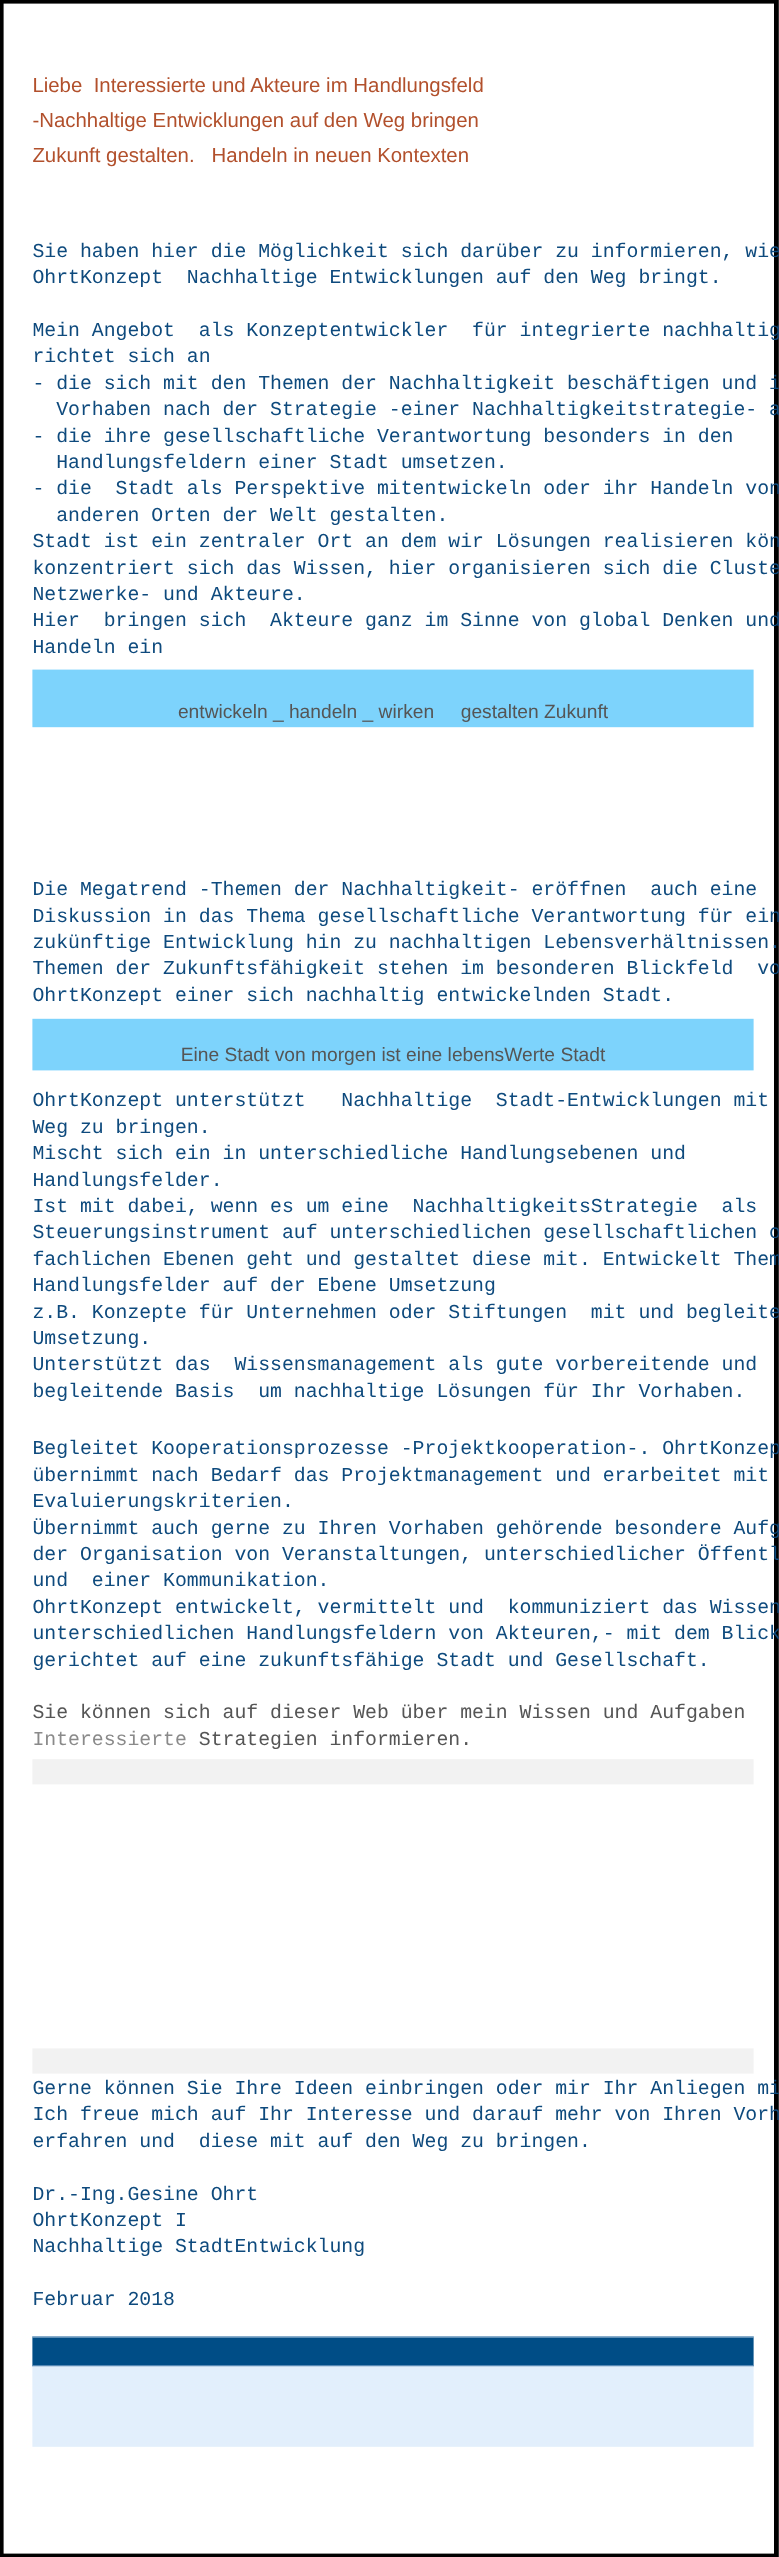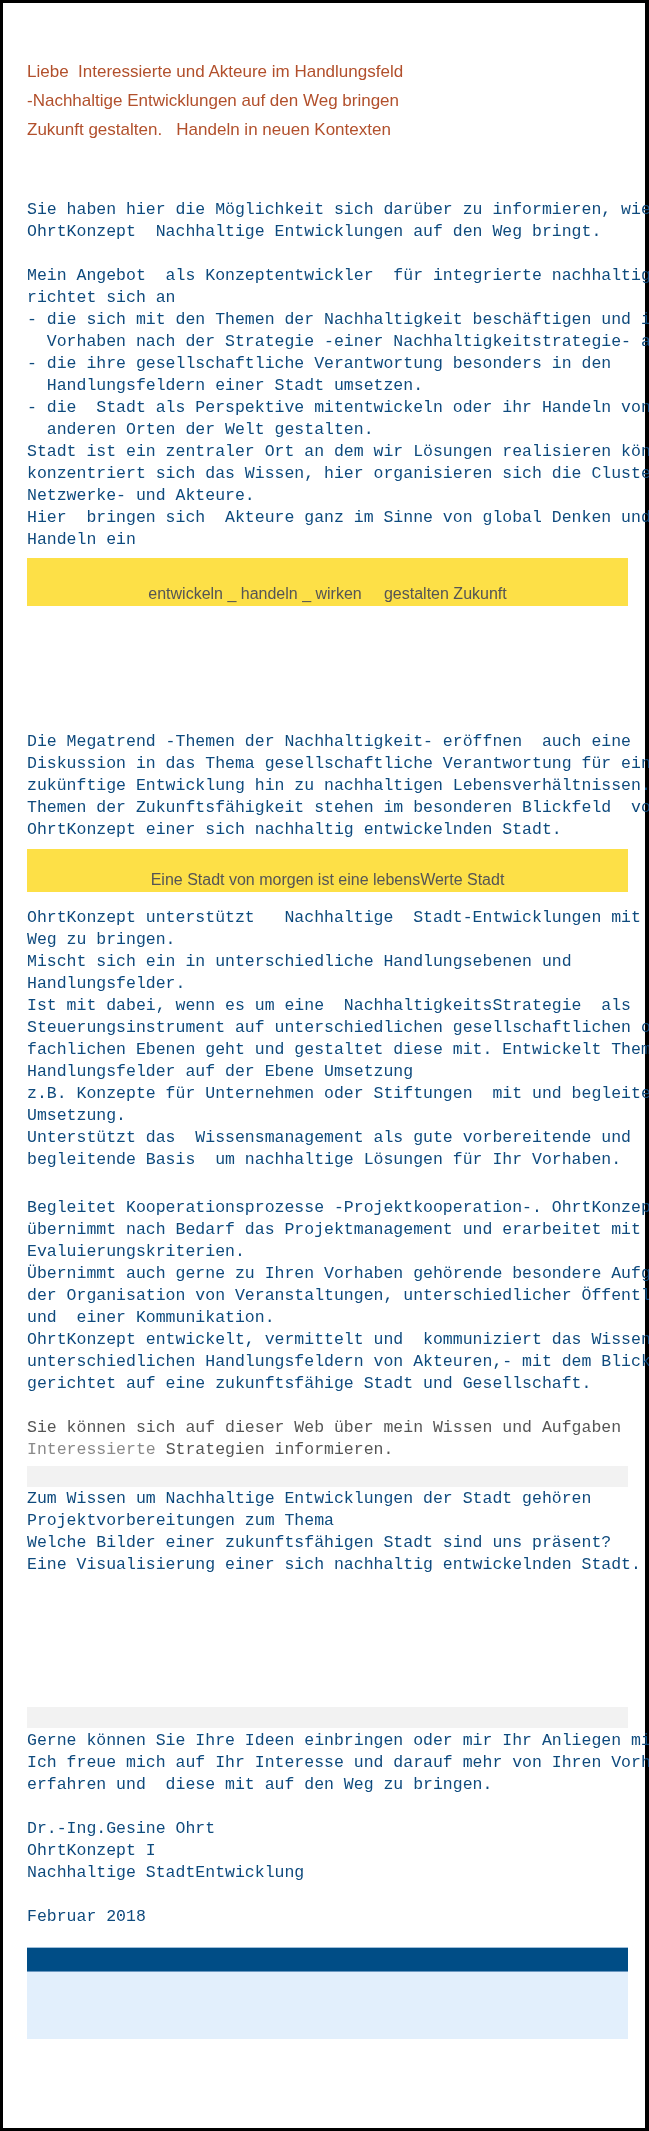--- a/index.html
+++ b/index.html
@@ -38,21 +38,21 @@
     white-space: pre;
     font-family: Liberation Mono, monospace;
   }
   .txt.gray { color: #555; }
   .txt .light { color: #8a8a8a; }
   .band {
     position: absolute;
     left: 24px;
     width: 601px;
   }
-  .band.pink { background: #fde047; }
+  .band.pink { background: #7dd3fc; }
   .band.grey { background: #f2f2f2; }
   .band-text {
     position: absolute;
     left: 0; right: 0;
     bottom: 2px;
     text-align: center;
     color: #555;
     font-size: 16px;
     line-height: 20px;
     white-space: pre;
@@ -136,24 +136,20 @@
 und  einer Kommunikation.
 OhrtKonzept entwickelt, vermittelt und  kommuniziert das Wissen in
 unterschiedlichen Handlungsfeldern von Akteuren,- mit dem Blick
 gerichtet auf eine zukunftsfähige Stadt und Gesellschaft.</p>
 
   <p class="txt gray" style="top:1414px"><span>Sie können sich auf dieser Web über mein Wissen und Aufgaben</span>
 <span class="light">Interessierte</span><span> Strategien informieren.</span></p>
 
   <div class="band grey" style="top:1463px;height:21px"></div>
 
-  <p class="txt" style="top:1485px">Zum Wissen um Nachhaltige Entwicklungen der Stadt gehören
-Projektvorbereitungen zum Thema
-Welche Bilder einer zukunftsfähigen Stadt sind uns präsent?
-Eine Visualisierung einer sich nachhaltig entwickelnden Stadt.</p>
 
 
   <div class="band grey" style="top:1704px;height:21px"></div>
 
   <p class="txt" style="top:1727px">Gerne können Sie Ihre Ideen einbringen oder mir Ihr Anliegen mitteilen.
 Ich freue mich auf Ihr Interesse und darauf mehr von Ihren Vorhaben zu
 erfahren und  diese mit auf den Weg zu bringen.</p>
 
   <div>
     <p class="txt" style="top:1815px">Dr.-Ing.Gesine Ohrt</p>

